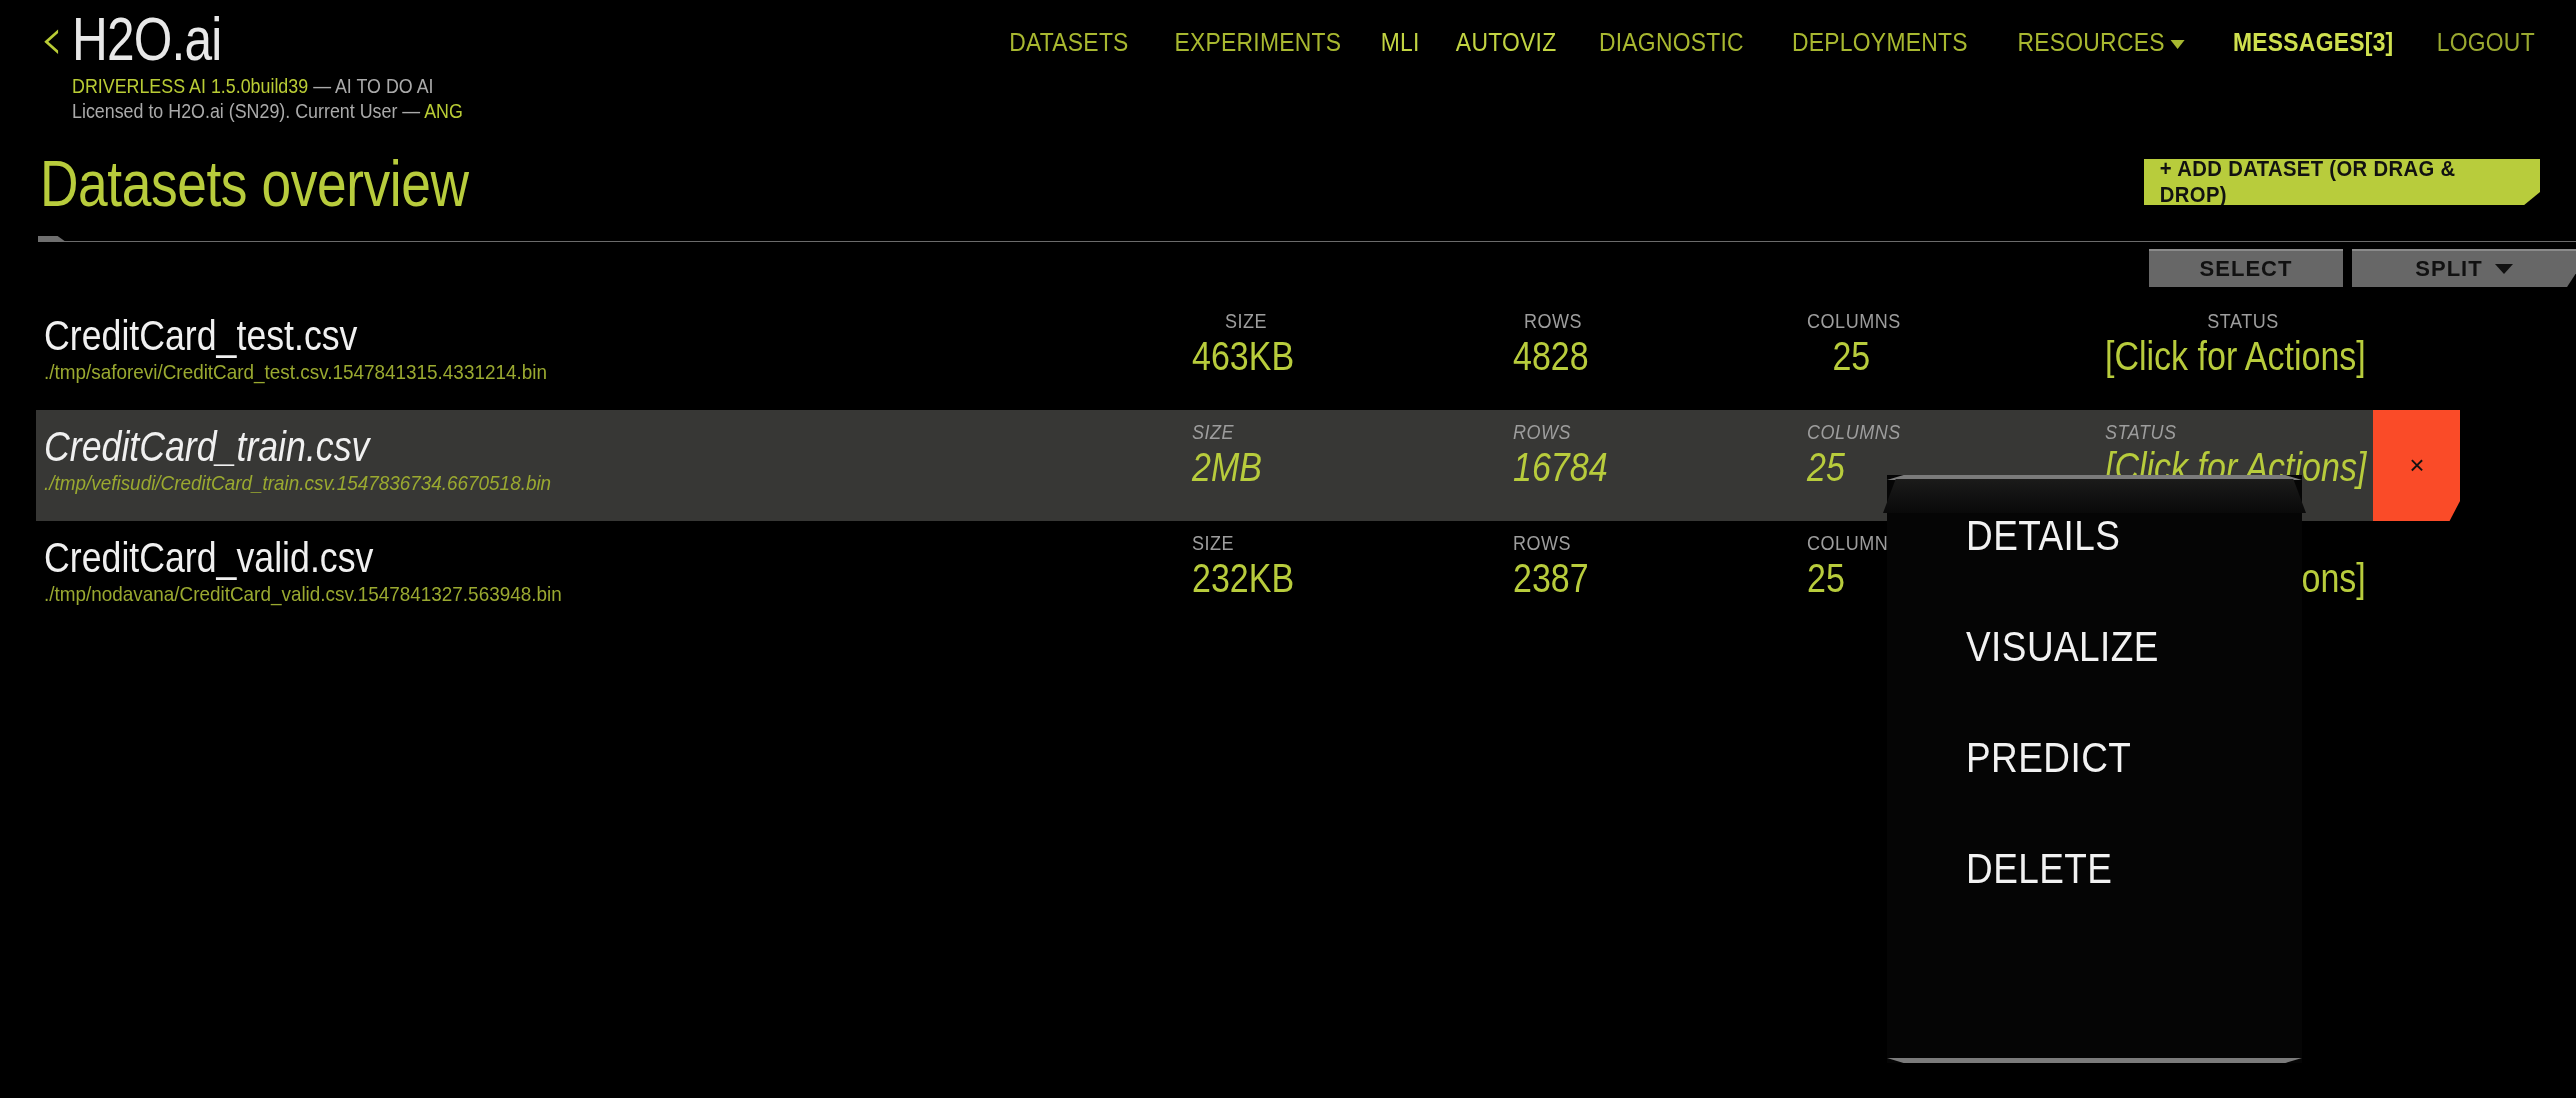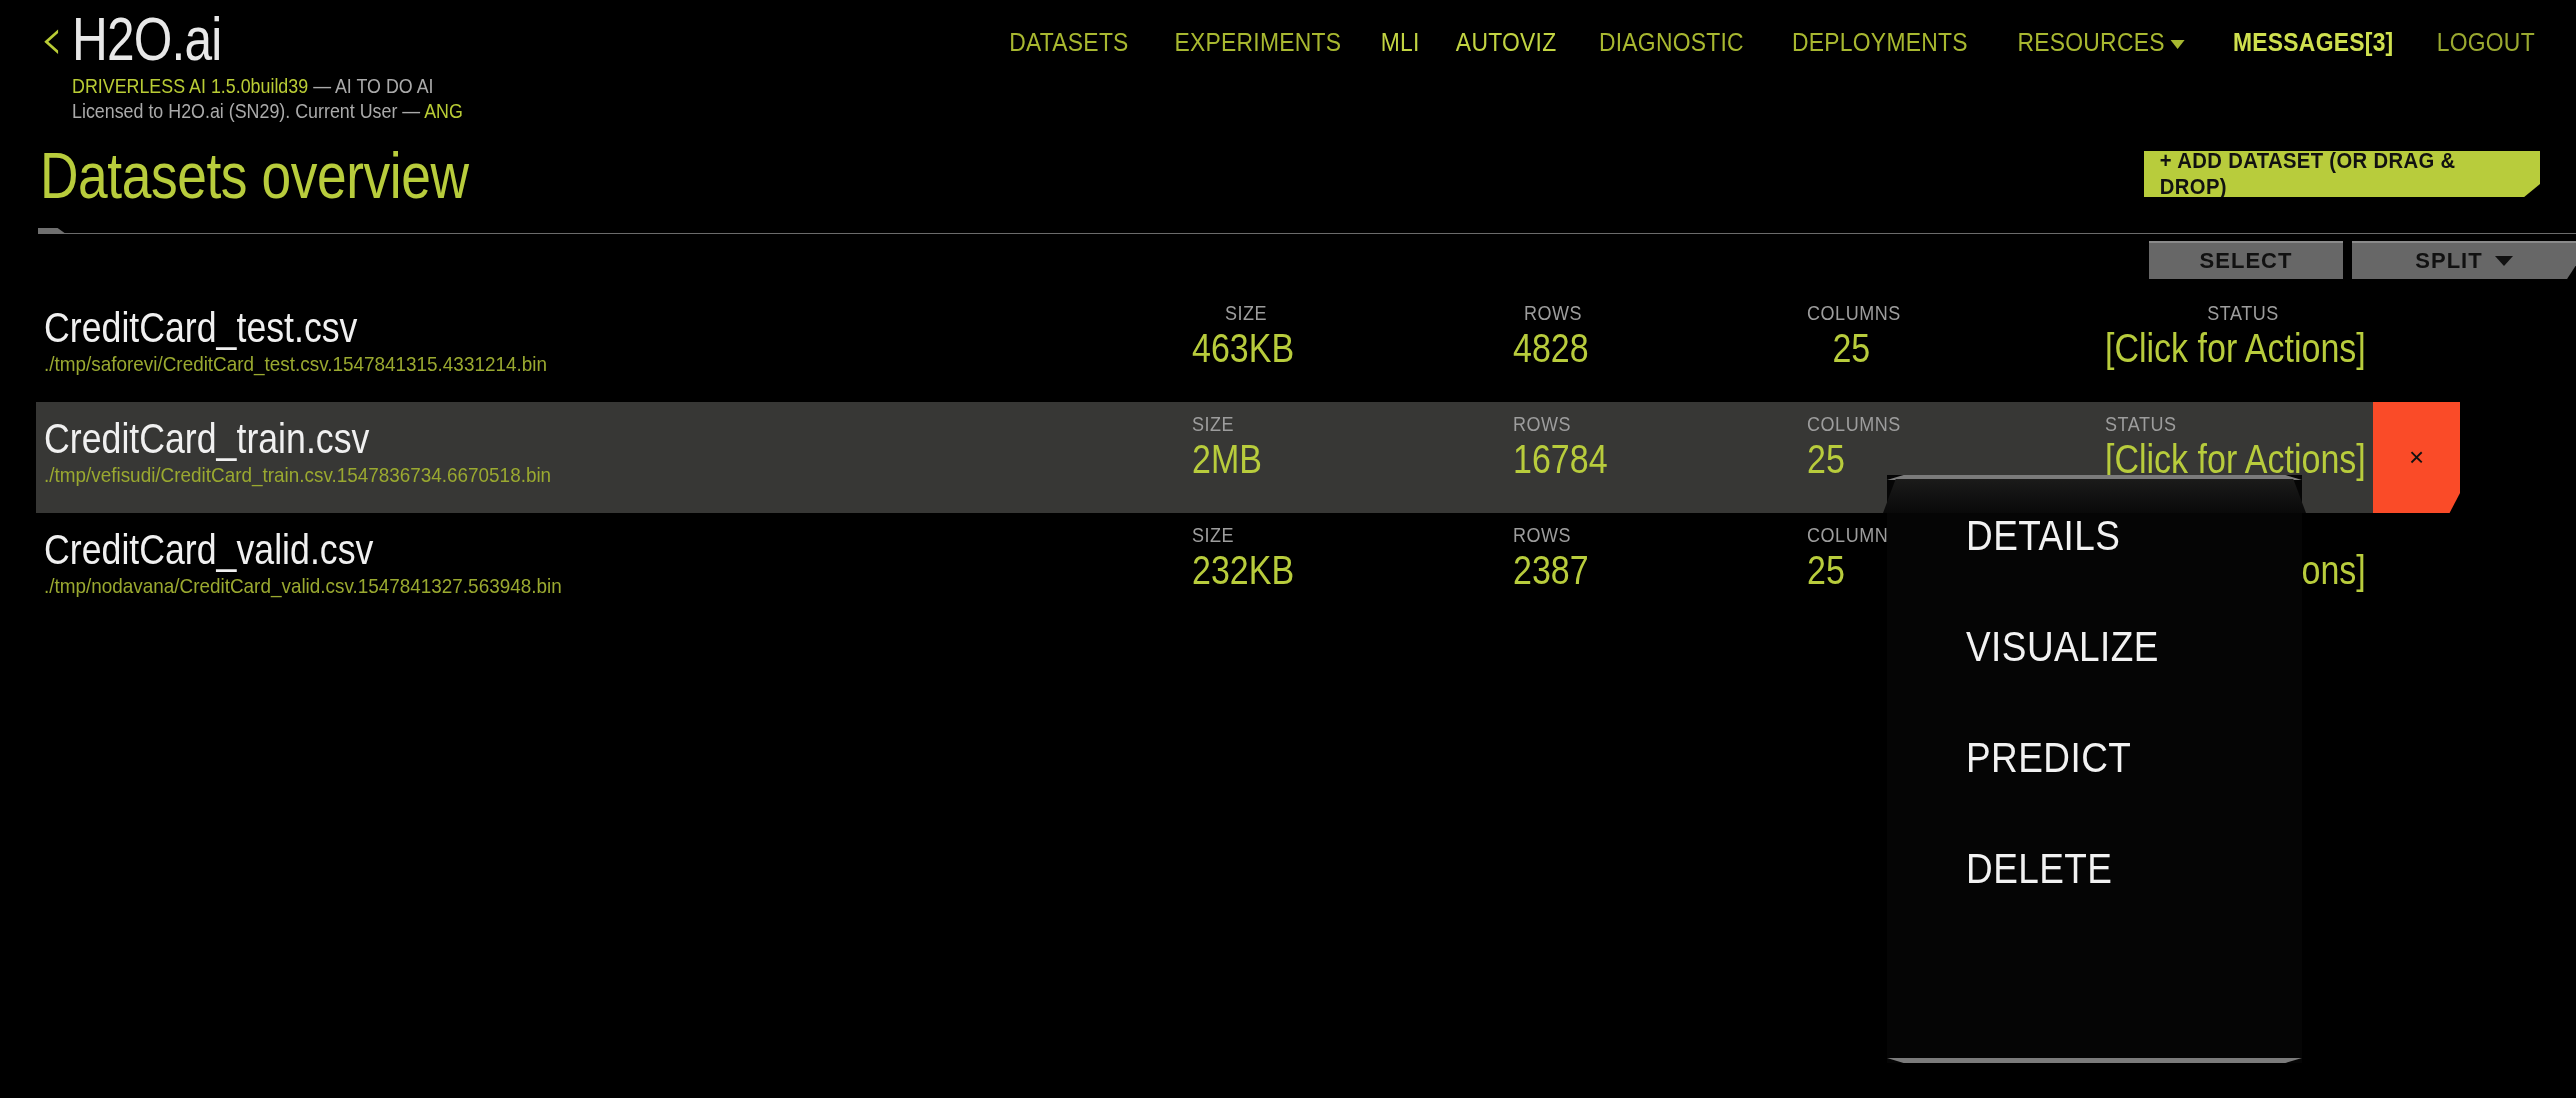--- a/index.html
+++ b/index.html
@@ -46,21 +46,21 @@
   .nav-item.bright { color: #c2d442; }
   .nav-item.bold { color: #cfe04e; font-weight: bold; }
   .nav-item.dim { color: #9aa930; }
   .caret-down {
     display: inline-block; width: 0; height: 0; margin-left: 7px;
     border-left: 8px solid transparent; border-right: 8px solid transparent;
     border-top: 9px solid #a8b830; vertical-align: middle;
   }
 
   
-  .title-row { position: relative; height: 79px; }
+  .title-row { position: relative; height: 79px; margin-top: 8px; }
   .page-title {
     position: absolute; left: 40px; top: 2px;
     font-size: 65px; line-height: 71px; color: #b8cc3c;
     font-weight: 300; letter-spacing: -0.5px;
     transform: scaleX(0.82); transform-origin: left top;
   }
   .add-dataset-btn {
     position: absolute; right: 36px; top: 13px;
     width: 396px; height: 46px;
     background: #b8cc3c; color: #111;
@@ -101,21 +101,21 @@
     display: inline-block; width: 0; height: 0; margin-left: 12px;
     border-left: 9px solid transparent; border-right: 9px solid transparent;
     border-top: 10px solid #111; vertical-align: middle;
   }
 
   
   .rows { position: relative; margin-top: 12px; }
   .row {
     position: relative; height: 111px;
   }
-  .row.selected { background: #373735; margin-left: 36px; width: 2406px; }
+  .row.selected { background: #373735; margin-left: 36px; width: 2406px; font-style: italic; }
 
   .row-inner { position: relative; height: 111px; }
 
   .ds-name {
     position: absolute; left: 0; top: 14px;
     font-size: 42px; line-height: 46px; color: #f0f0f0; font-weight: 300;
     transform: scaleX(0.85); transform-origin: left top;
     white-space: nowrap;
   }
   .ds-path {

